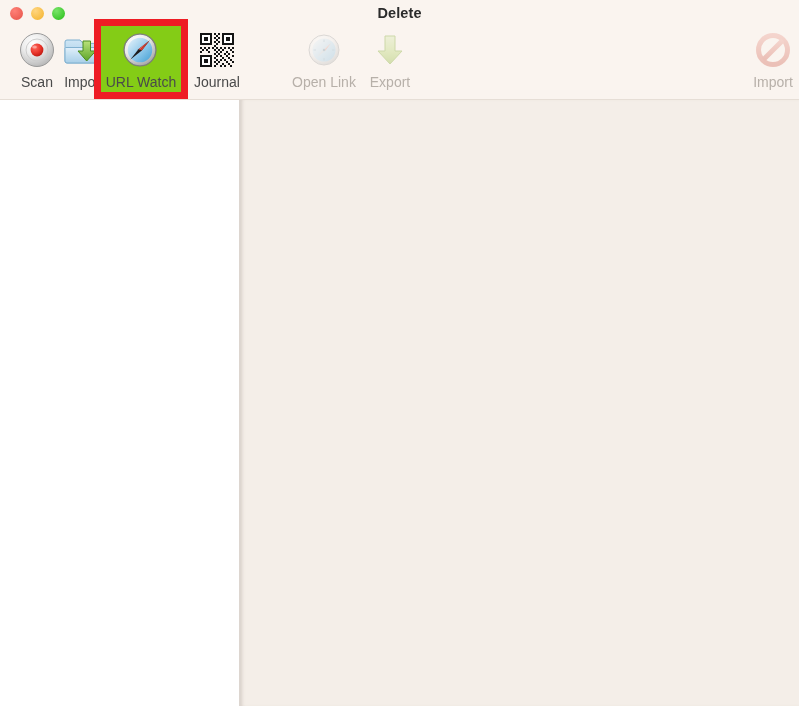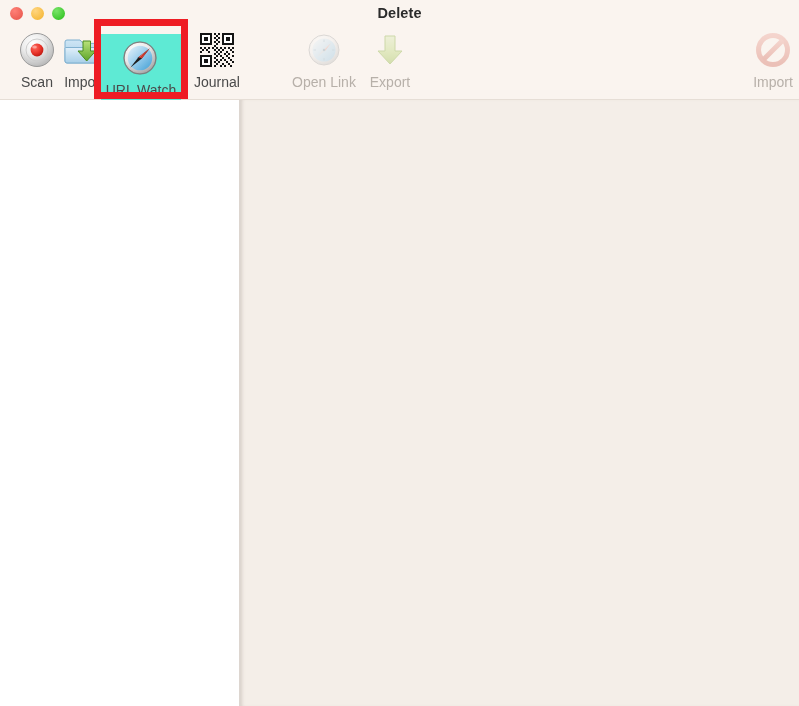--- a/index.html
+++ b/index.html
@@ -95,22 +95,21 @@
     font-size: 14px;
     color: #4a4a4a;
     line-height: 14px;
     margin-top: 3px;
     white-space: nowrap;
   }
   .tb-item.disabled .tb-label { color: #b7b0a9; }
 
   
   .tb-item.selected {
-    background: #5eead4;
-    margin-top: 8px;
+    background: #84cc16;
   }
 
   
   #annotation-box {
     position: absolute;
     left: 94px;
     top: 19px;
     width: 94px;
     height: 80px;
     border: 7px solid #ee1c24;

